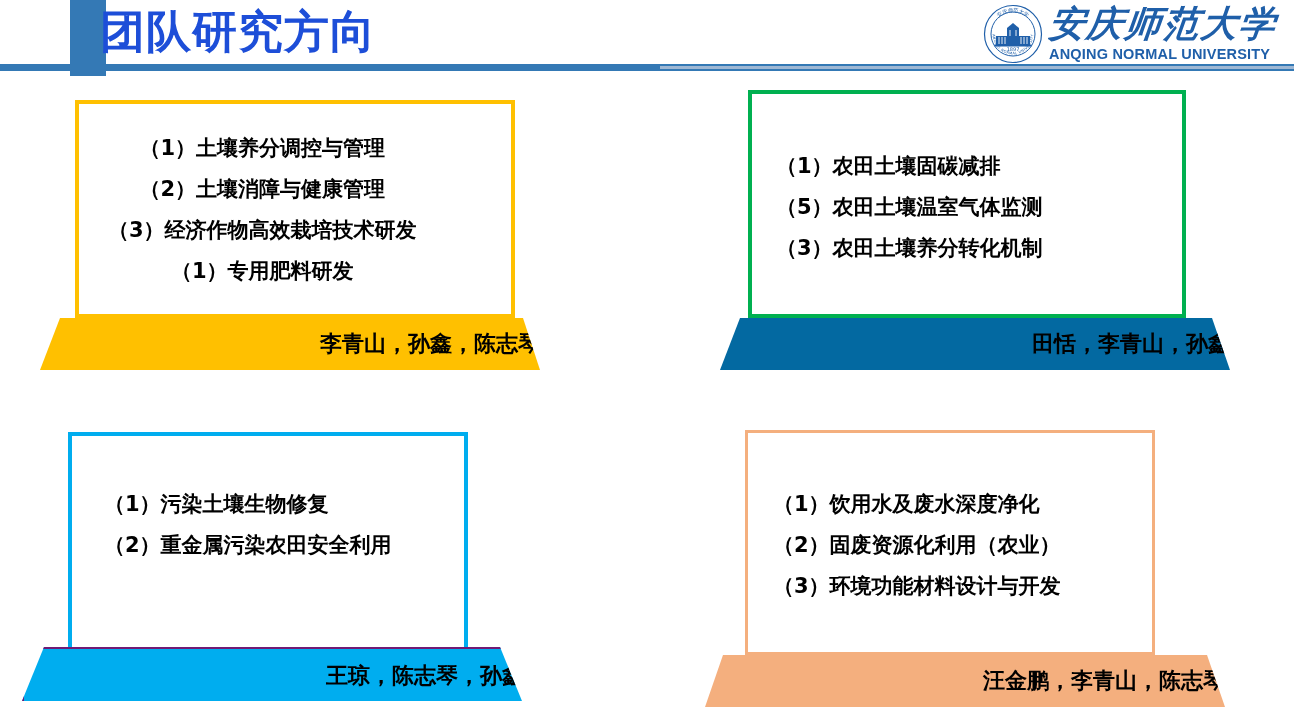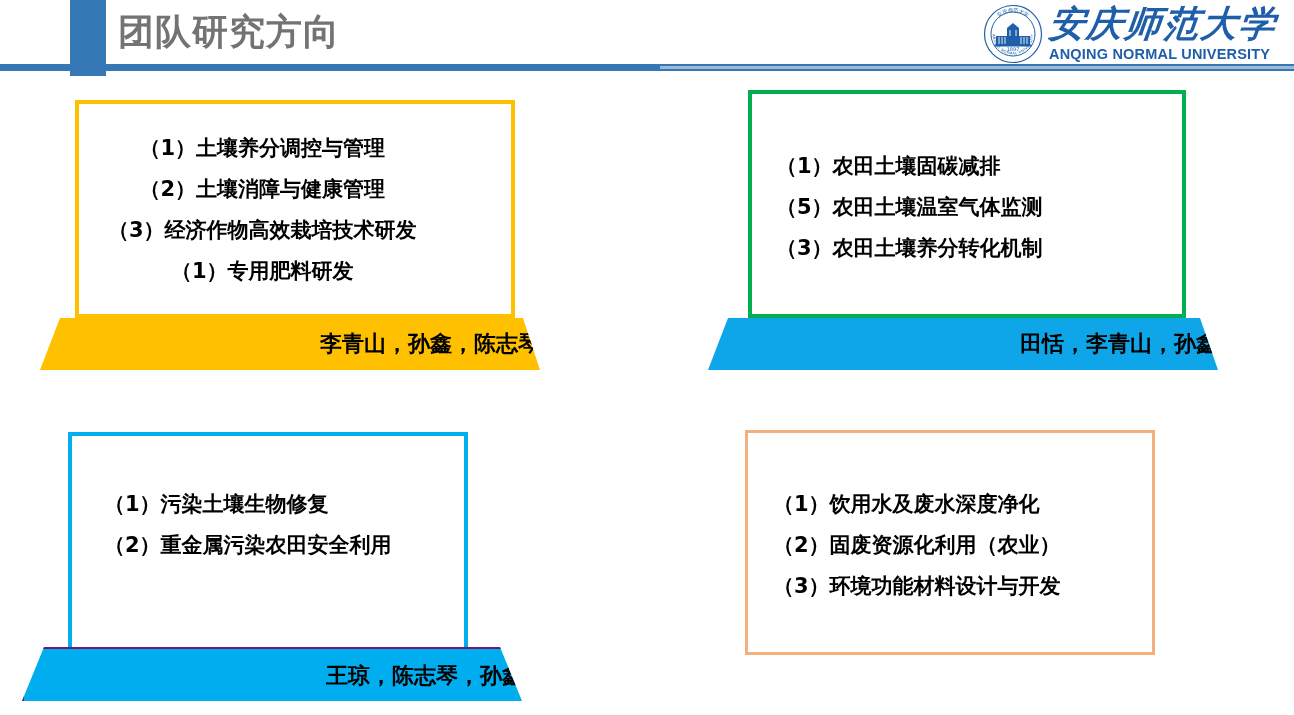--- a/index.html
+++ b/index.html
@@ -20,23 +20,23 @@
   }
   .header-rule-thin{
     position:absolute;left:660px;top:66px;width:634px;height:3px;
     background:#9fb8d4;
   }
   .header-bar{
     position:absolute;left:70px;top:0;width:36px;height:76px;
     background:#3479b5;
   }
   .header-title{
-    position:absolute;left:118px;top:2px;
+    position:absolute;left:100px;top:2px;
     font-family:"DejaVu Sans","Liberation Sans",sans-serif;
-    font-size:36px;font-weight:700;color:#737373;
+    font-size:45px;font-weight:700;color:#1d4ed8;
     letter-spacing:1px;line-height:60px;white-space:nowrap;
   }
 
   
   .logo{position:absolute;left:983px;top:2px;width:305px;height:64px;}
   .logo-seal{position:absolute;left:0px;top:2px;width:60px;height:60px;}
   .logo-cn{
     position:absolute;left:66px;top:-2px;
     font-family:"DejaVu Serif","Liberation Serif",serif;
     font-size:36px;font-weight:700;font-style:italic;
@@ -134,22 +134,22 @@
   </div>
 </div>
 
 <div class="card" style="left:708px;top:90px;width:510px;height:285px;">
   <div class="card-body" style="left:40px;top:0px;width:438px;height:228px;border:4px solid #00b050;"></div>
   <div class="card-list" style="left:68px;top:56px;">
     <div>（1）农田土壤固碳减排</div>
     <div>（5）农田土壤温室气体监测</div>
     <div>（3）农田土壤养分转化机制</div>
   </div>
-  <div class="card-foot" style="left:0px;top:228px;width:510px;height:52px;
-              background:#0ea5e9;
+  <div class="card-foot" style="left:12px;top:228px;width:510px;height:52px;
+              background:#0369a1;
               clip-path:polygon(20px 0,492px 0,510px 52px,0 52px);">
     <span>田恬，李青山，孙鑫</span>
   </div>
 </div>
 
 <div class="card" style="left:22px;top:432px;width:500px;height:275px;">
   <div class="card-body" style="left:46px;top:0px;width:400px;height:223px;border:4px solid #00adef;"></div>
   <div class="card-list" style="left:82px;top:52px;">
     <div>（1）污染土壤生物修复</div>
     <div>（2）重金属污染农田安全利用</div>
@@ -161,13 +161,18 @@
   </div>
 </div>
 
 <div class="card" style="left:705px;top:430px;width:520px;height:278px;">
   <div class="card-body" style="left:40px;top:0px;width:410px;height:225px;border:3px solid #f4af7e;"></div>
   <div class="card-list" style="left:68px;top:54px;">
     <div>（1）饮用水及废水深度净化</div>
     <div>（2）固废资源化利用（农业）</div>
     <div>（3）环境功能材料设计与开发</div>
   </div>
+  <div class="card-foot" style="left:0px;top:225px;width:520px;height:52px;
+              background:#f4af7e;
+              clip-path:polygon(18px 0,502px 0,520px 52px,0 52px);">
+    <span>汪金鹏，李青山，陈志琴</span>
+  </div>
 </div>
 
 </body></html>

